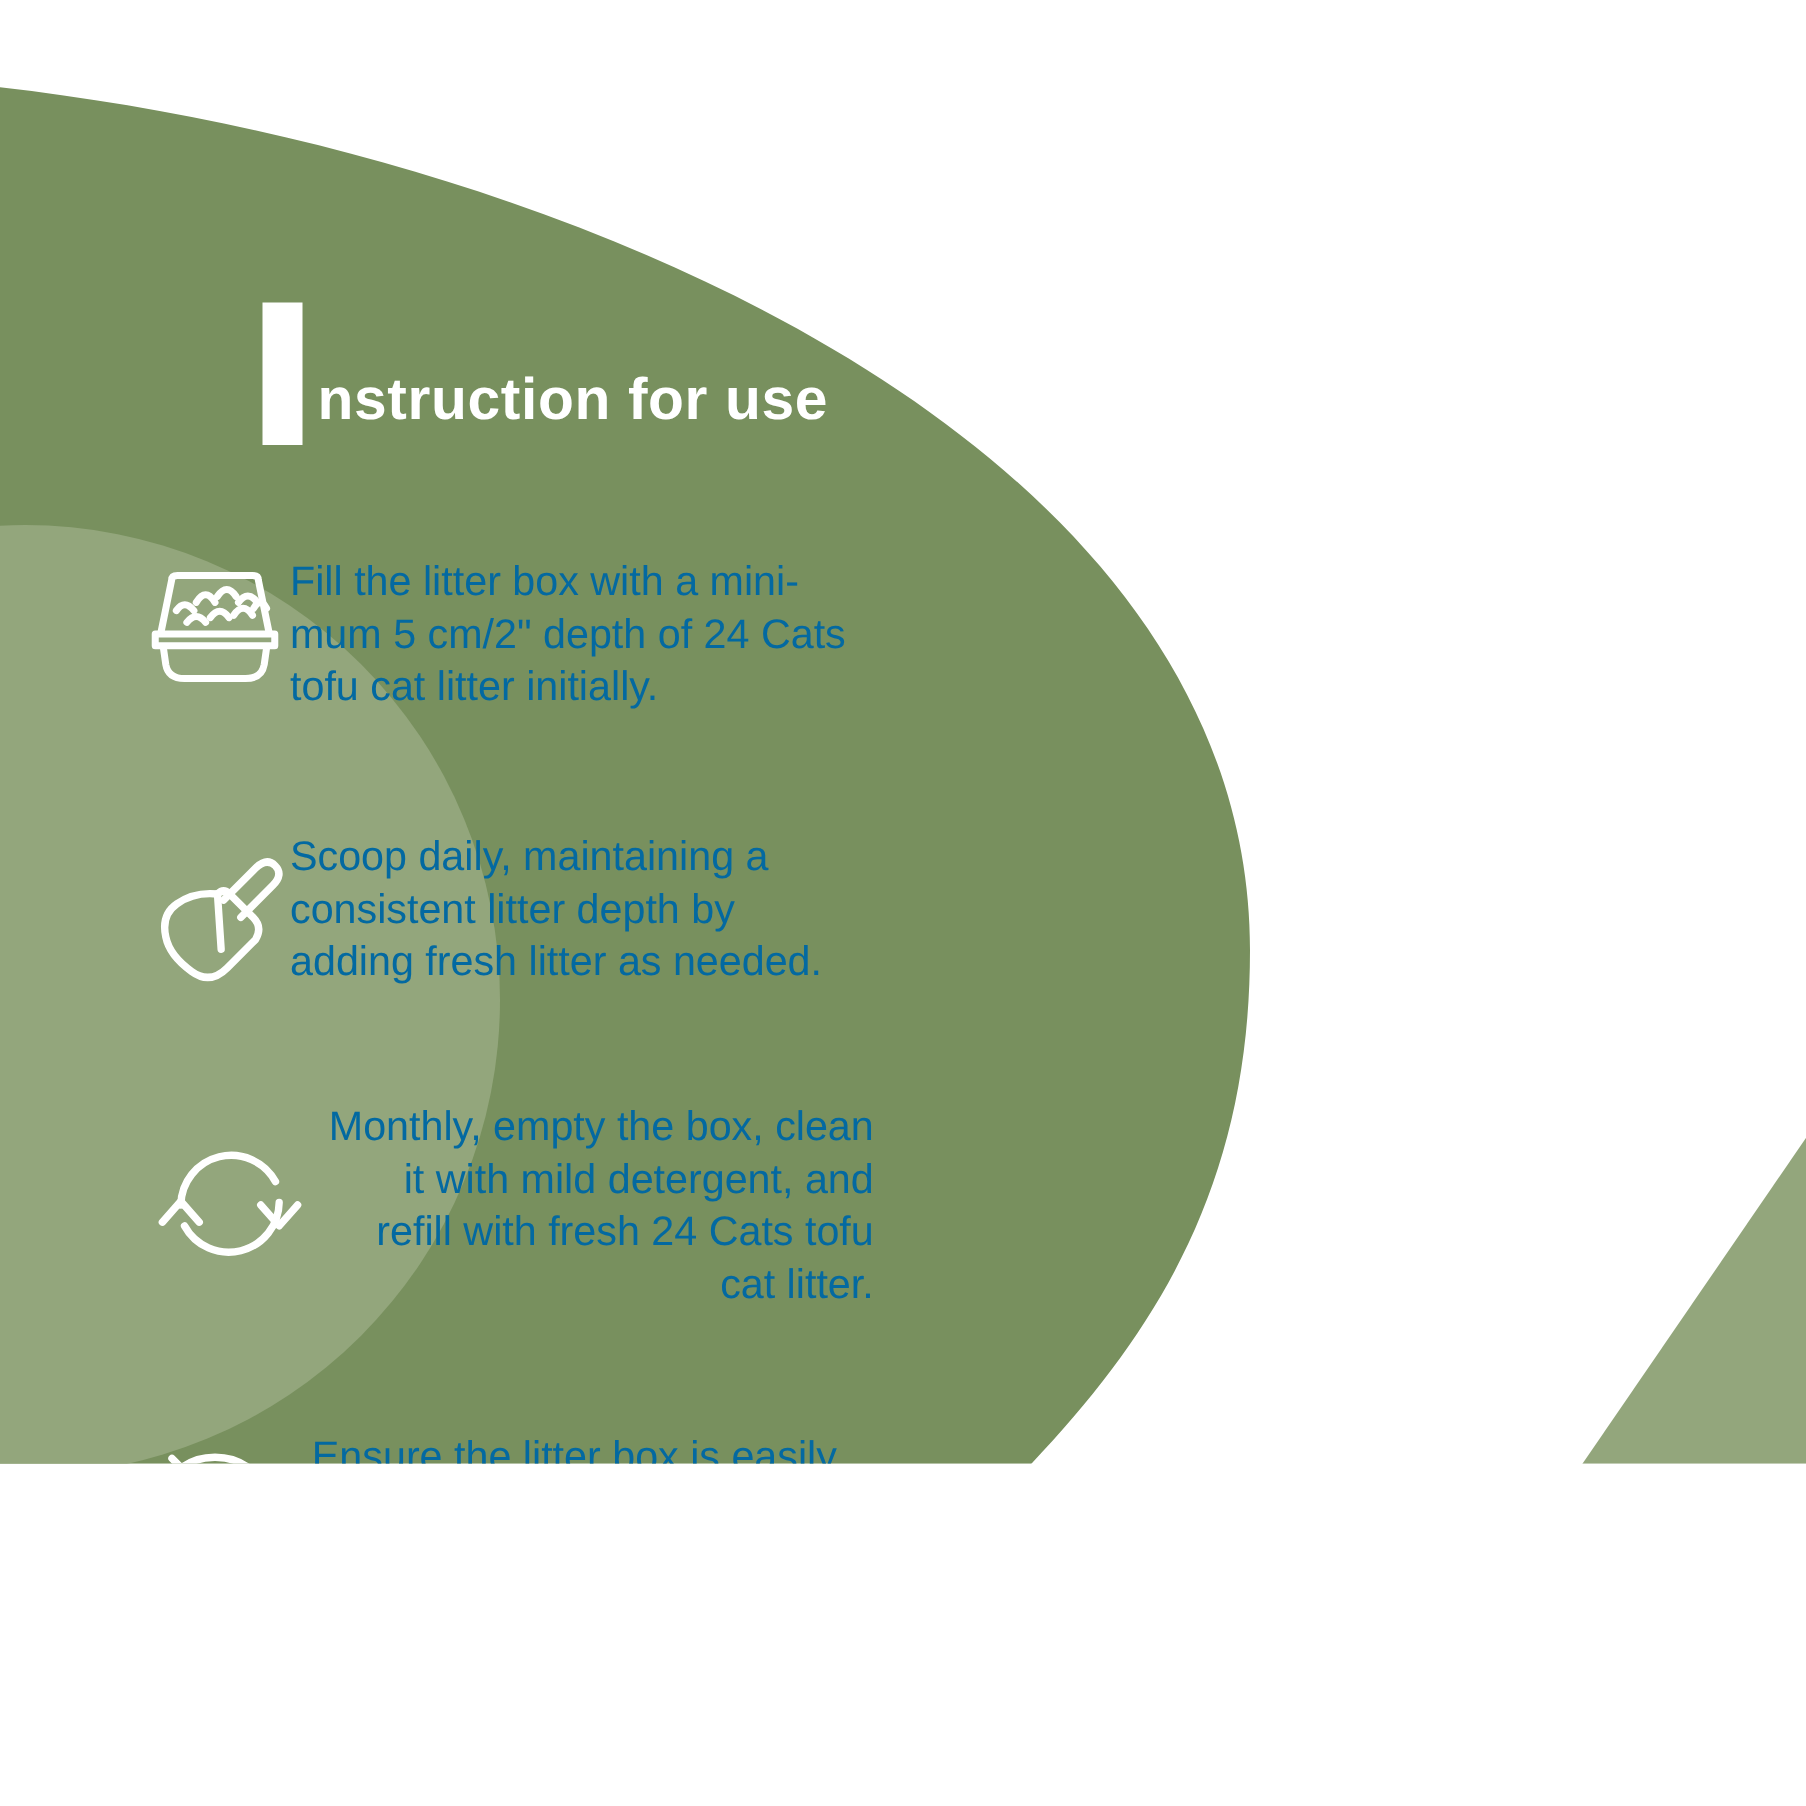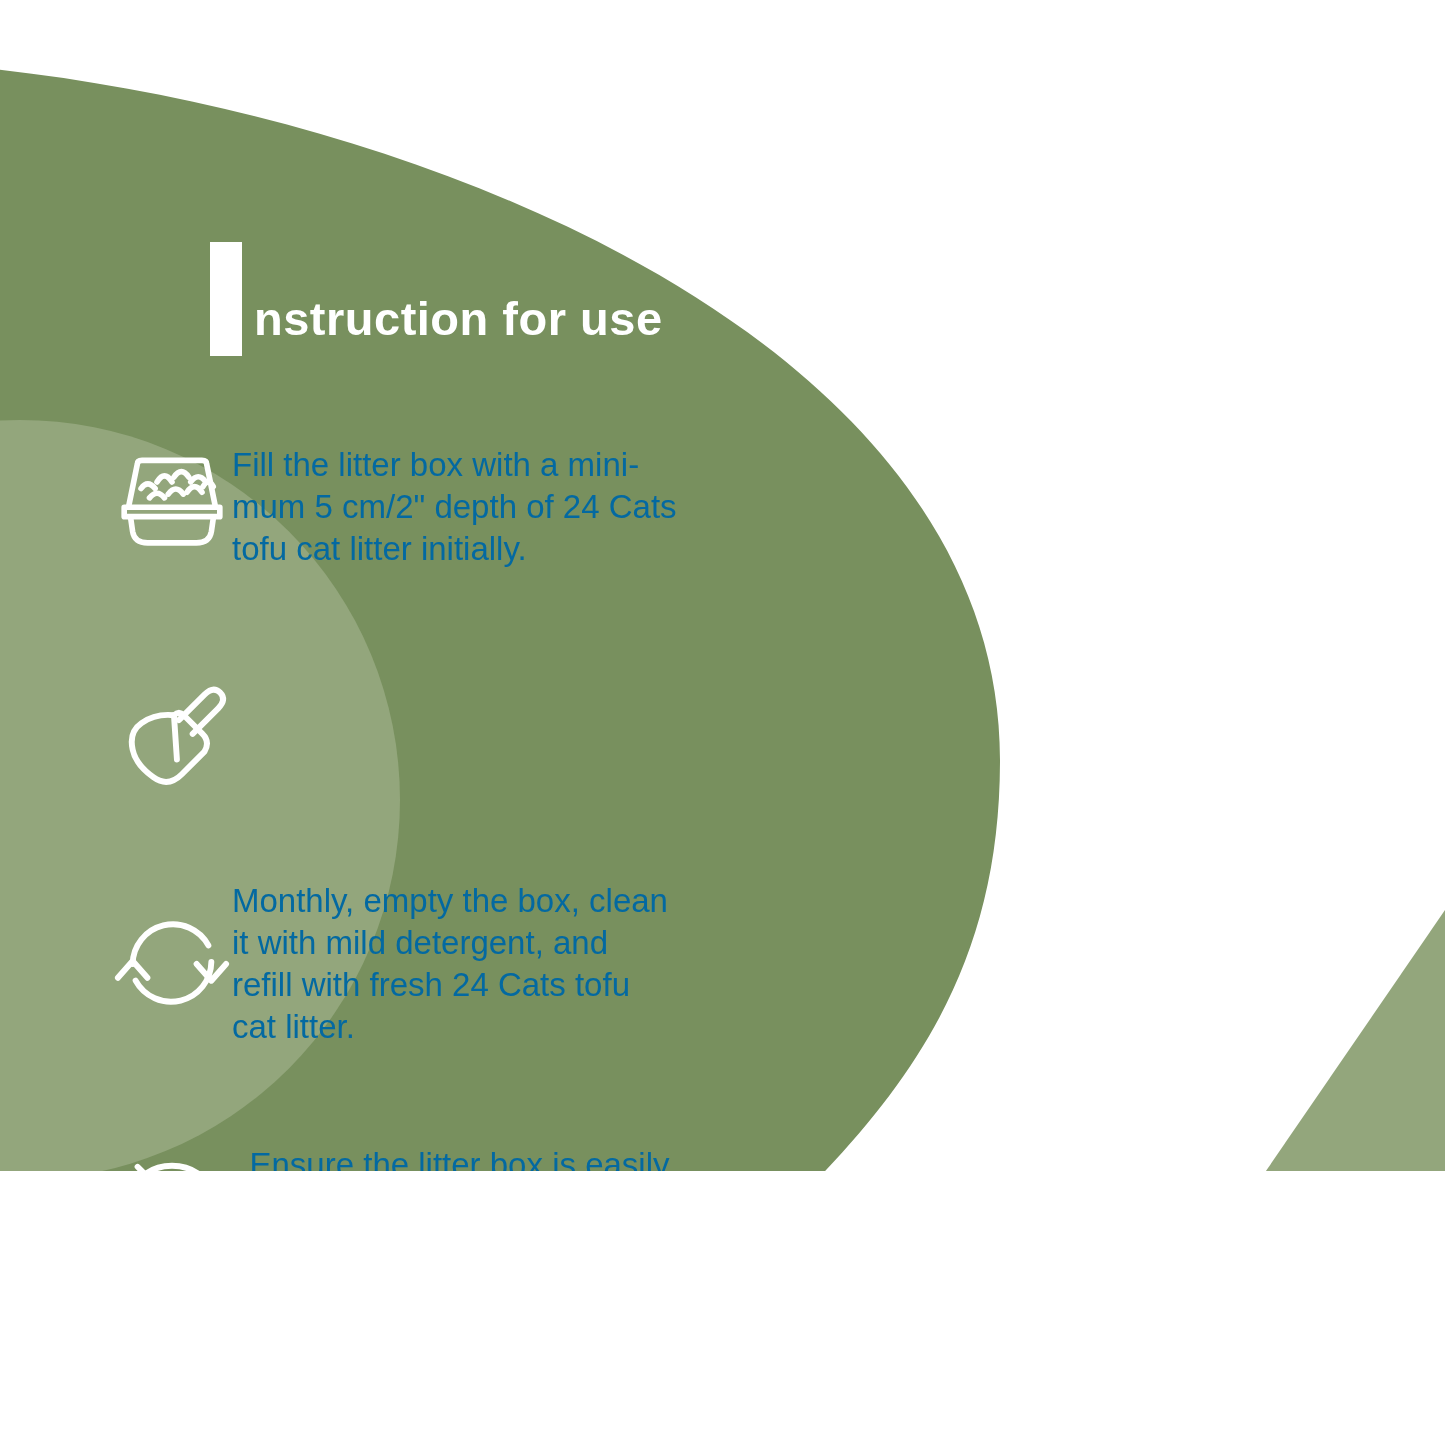--- a/index.html
+++ b/index.html
@@ -80,21 +80,21 @@
     font-weight: 400;
   }
 
   #step-0 { left: 112px; top: 440px; }
   #step-0 .step-text { padding-top: 4px; }
 
   #step-1 { left: 112px; top: 660px; }
   #step-1 .step-icon { padding-top: 8px; }
   #step-1 .step-text { padding-top: 4px; }
 
-  #step-2 { left: 112px; top: 880px; }
+  #step-2 { left: 124px; top: 880px; text-align: right; }
   #step-2 .step-icon { padding-top: 22px; }
   #step-2 .step-text { padding-top: 0px; }
 
   #step-3 { left: 112px; top: 1140px; text-align: center; }
   #step-3 .step-icon { padding-top: 12px; }
   #step-3 .step-text { padding-top: 4px; }
 </style>
 </head>
 <body>
 
@@ -150,20 +150,23 @@
       <div class="step-icon">
         <svg width="122" height="122" viewBox="0 0 122 122" fill="none" stroke="#ffffff" stroke-width="6" stroke-linecap="round" stroke-linejoin="round">
 
           <path d="M68 52 L94 26 Q103 17 110 24 Q117 31 108 40 L82 66"></path>
 
           <path d="M63 47 Q68 42 73 47 L92 66 Q100 74 94 84 L71 107 Q57 121 42 110 Q24 97 21 82 Q17 64 30 55 Q44 45 63 47 Z"></path>
 
           <path d="M63 47 L66 92"></path>
         </svg>
       </div>
+      <div class="step-text">Scoop daily, maintaining a
+consistent litter depth by
+adding fresh litter as needed.</div>
     </div>
 
     <div class="step" id="step-2">
       <div class="step-icon">
         <svg width="122" height="122" viewBox="0 0 122 122" fill="none" stroke="#ffffff" stroke-width="6" stroke-linecap="round" stroke-linejoin="round">
 
           <path d="M21 62 A41 41 0 0 1 98 43"></path>
 
           <path d="M101 60 A41 41 0 0 1 24 79"></path>
 

